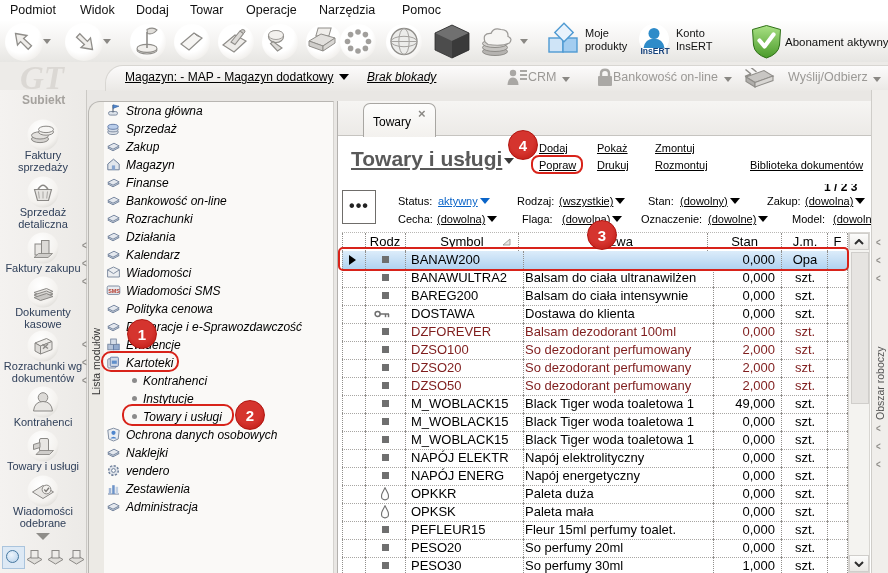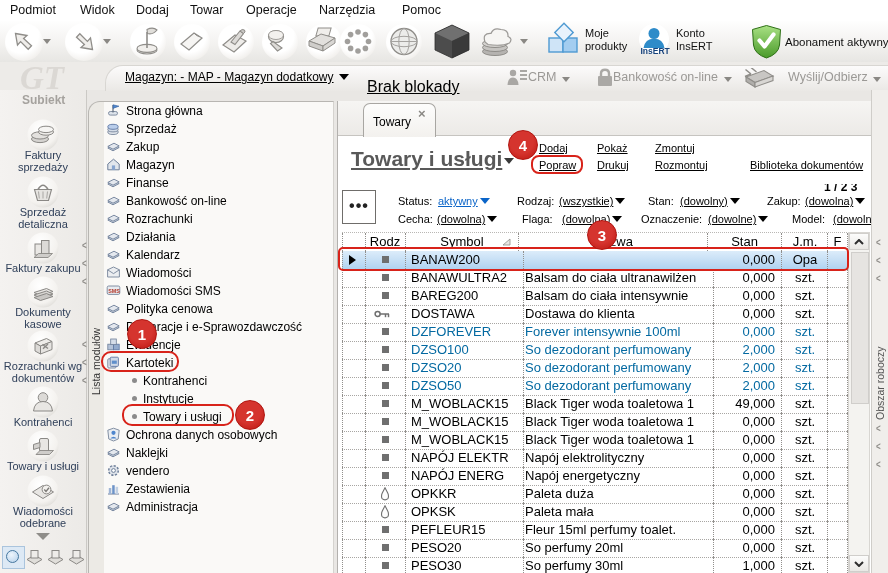--- a/index.html
+++ b/index.html
@@ -10,21 +10,21 @@
 .tico{position:absolute;border-radius:50%;background:radial-gradient(circle at 42% 32%,#ffffff 52%,#f1efec 78%,#dddbd7);}
 .caret{position:absolute;width:0;height:0;border-left:4px solid transparent;border-right:4px solid transparent;border-top:5px solid #8a8884;}
 #bar2{left:0;top:62px;width:888px;height:28px;background:#edebe8;}
 #bar2 .panel{position:absolute;left:105px;top:3px;width:783px;height:25px;background:linear-gradient(#fcfbfb,#eae8e5);border:1px solid #d8d6d2;border-bottom:none;border-radius:18px 0 0 0;}
 .link{text-decoration:underline;color:#000;}
 #modpanel{left:0;top:90px;width:86px;height:483px;background:linear-gradient(90deg,#f4f2f0,#eceae7);border-right:1px solid #cbc9c5;}
 .modlbl{position:absolute;width:86px;text-align:center;font-size:11px;color:#30405a;line-height:12px;}
 #strip{left:88px;top:101px;width:15px;height:472px;background:#eceae5;border:1px solid #b8b6b2;border-radius:12px 0 0 0;border-bottom:none;}
 .vtext{writing-mode:vertical-rl;transform:rotate(180deg);font-size:11px;color:#333;}
 #treepanel{left:104px;top:101px;width:230px;height:472px;background:#faf9f7;border-top:1px solid #b8b6b2;border-right:1px solid #d5d3cf;box-sizing:border-box;}
-.titem{position:absolute;font-size:12px;color:#000;white-space:nowrap;}
+.titem{position:absolute;font-size:12px;color:#000;white-space:nowrap;font-style:italic;}
 .chev{position:absolute;font-size:8px;color:#908e8a;font-weight:bold;transform:scaleY(1.4);}
 #content{left:337px;top:101px;width:533px;height:472px;background:#ffffff;border-left:1px solid #b3b1ae;border-right:1px solid #b3b1ae;overflow:hidden;}
 #tabbar{position:absolute;left:0;top:0;width:533px;height:34px;background:linear-gradient(#f6f5f3,#eceae7);border-bottom:1px solid #c6c4c0;}
 #tab{position:absolute;left:25px;top:2px;width:71px;height:33px;background:linear-gradient(#fdfdfc,#f3f1ee);border:1px solid #a8a6a2;border-bottom:none;border-radius:7px 7px 0 0;font-size:12px;color:#000;}
 #title{position:absolute;left:13px;top:46px;font-size:21px;font-weight:bold;color:#595959;text-decoration:underline;}
 .alink{position:absolute;font-size:11px;color:#000;text-decoration:underline;white-space:nowrap;}
 .flbl{position:absolute;font-size:11px;color:#000;white-space:nowrap;}
 .fval{position:absolute;font-size:11px;color:#000;white-space:nowrap;}
 .fval u{text-decoration:underline;}
 .bc{display:inline-block;width:0;height:0;border-left:5px solid transparent;border-right:5px solid transparent;border-top:6px solid #000;margin-left:2px;position:relative;top:-1px;}
@@ -32,21 +32,21 @@
 .trow{position:absolute;left:0;width:505px;height:18px;border-bottom:1px dotted #a8a6a3;}
 .cell{position:absolute;top:0;height:18px;line-height:18px;border-right:1px dotted #918f8c;overflow:hidden;white-space:nowrap;}
 .c0{left:0;width:22px;}
 .c1{left:23px;width:40px;}
 .c2{left:64px;width:112px;padding-left:5px;}
 .c3{left:177px;width:188px;padding-left:6px;}
 .c4{left:366px;width:74px;text-align:right;padding-right:6px;box-sizing:border-box;}
 .c5{left:441px;width:44px;text-align:center;}
 .c6{left:486px;width:19px;}
 .sq{position:absolute;left:17px;top:5px;width:7px;height:7px;background:#6f6f6f;}
-.red{color:#0369a1;}
+.red{color:#7f1d1d;}
 #vsb{position:absolute;left:510px;top:131px;width:22px;height:341px;background:#f4f3f0;border:1px solid #d8d6d2;box-sizing:border-box;}
 .sbtn{position:absolute;left:0;width:20px;height:17px;background:linear-gradient(#fcfcfb,#eae8e5);border:1px solid #d0cecb;box-sizing:border-box;color:#555;font-size:10px;text-align:center;line-height:15px;}
 #rstrip{left:871px;top:90px;width:17px;height:483px;background:#f0eeeb;border-left:1px solid #cfcdc9;}
 .acirc{position:absolute;width:30px;height:30px;border-radius:50%;background:radial-gradient(circle at 45% 38%,#d5342e 50%,#c21d17 85%);border:1px solid #b01510;color:#fff;font-weight:bold;font-size:15px;text-align:center;line-height:29px;z-index:60;box-sizing:border-box;}
 .arect{position:absolute;border:2.5px solid #d8231a;border-radius:10px;z-index:50;box-sizing:border-box;}
 </style></head>
 <body>
 
 <div class="abs" id="menubar">
     <span style="left:10px">Podmiot</span>
@@ -153,21 +153,21 @@
     <div class="caret" style="left:43px;top:18px;"></div>
     <div class="caret" style="left:103px;top:18px;"></div>
     <div class="caret" style="left:520px;top:18px;"></div>
     <div class="abs" style="left:585px;top:6px;font-size:11px;color:#111;line-height:13px;">Moje<br>produkty</div>
     <div class="abs" style="left:676px;top:6px;font-size:11px;color:#111;line-height:13px;">Konto<br>InsERT</div>
     <div class="abs" style="left:785px;top:15px;font-size:11.5px;color:#111;white-space:nowrap;">Abonament aktywny</div>
   </div>
 <div class="abs" id="bar2">
 <div class="panel"></div>
 <div class="abs" style="left:125px;top:8px;font-size:12px;"><span class="link" style="font-size:12px;">Magazyn: - MAP - Magazyn dodatkowy</span><span class="bc" style="margin-left:5px;"></span></div>
-<div class="abs link" style="left:367px;top:16px;font-size:16px;">Brak blokady</div>
+<div class="abs link" style="left:367px;top:8px;font-size:12px;font-style:italic;">Brak blokady</div>
 <svg class="abs" style="left:505px;top:6px" width="385" height="20" viewBox="0 0 385 20">
 <g fill="#a9a7a4">
         <circle cx="8" cy="5" r="3.2"></circle>
         <path d="M2.5 17 Q3 9.5 8 9.5 Q13 9.5 13.5 17 Z"></path>
         <rect x="15" y="2" width="7" height="2"></rect>
         <rect x="15" y="6" width="7" height="2"></rect>
         <rect x="15" y="10" width="7" height="2"></rect>
       </g>
 <g fill="#aaa8a5">
         <rect x="93" y="8" width="14" height="10" rx="1"></rect>
@@ -468,21 +468,21 @@
         <div class="cell c4">0,000</div>
         <div class="cell c5">szt.</div>
         <div class="cell c6"></div>
       </div>
       <div class="trow red" style="top:91px;">
         <div class="cell c0" style="border-left:1px dotted #918f8c;"></div>
         <div class="cell c1">
           <div class="sq"></div>
         </div>
         <div class="cell c2">DZFOREVER</div>
-        <div class="cell c3">Forever intensywnie 100ml</div>
+        <div class="cell c3">Balsam dezodorant 100ml</div>
         <div class="cell c4">0,000</div>
         <div class="cell c5">szt.</div>
         <div class="cell c6"></div>
       </div>
       <div class="trow red" style="top:109px;">
         <div class="cell c0" style="border-left:1px dotted #918f8c;"></div>
         <div class="cell c1">
           <div class="sq"></div>
         </div>
         <div class="cell c2">DZSO100</div>

